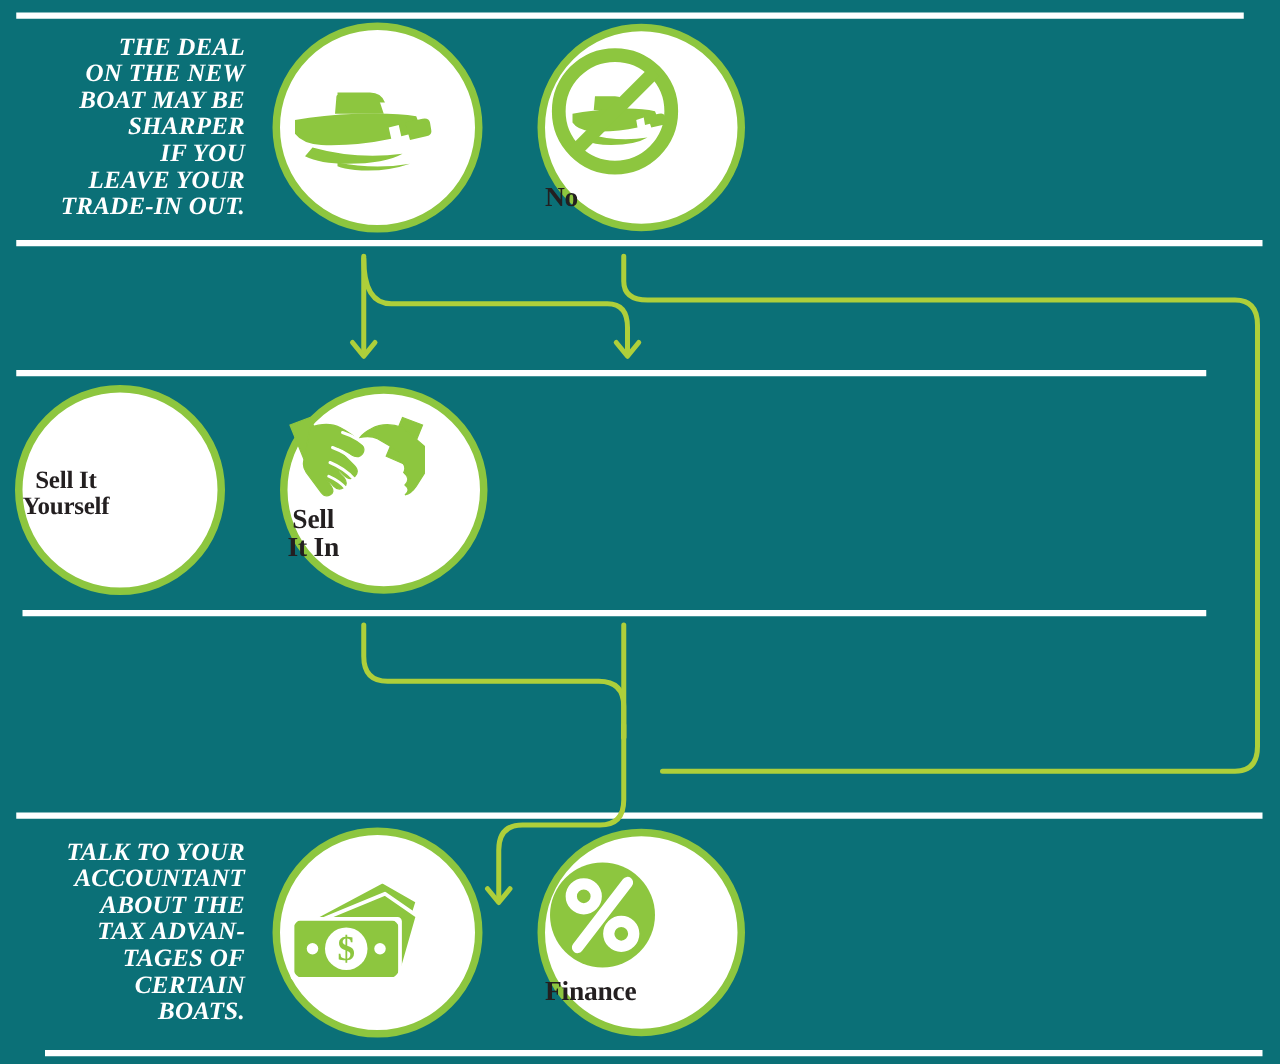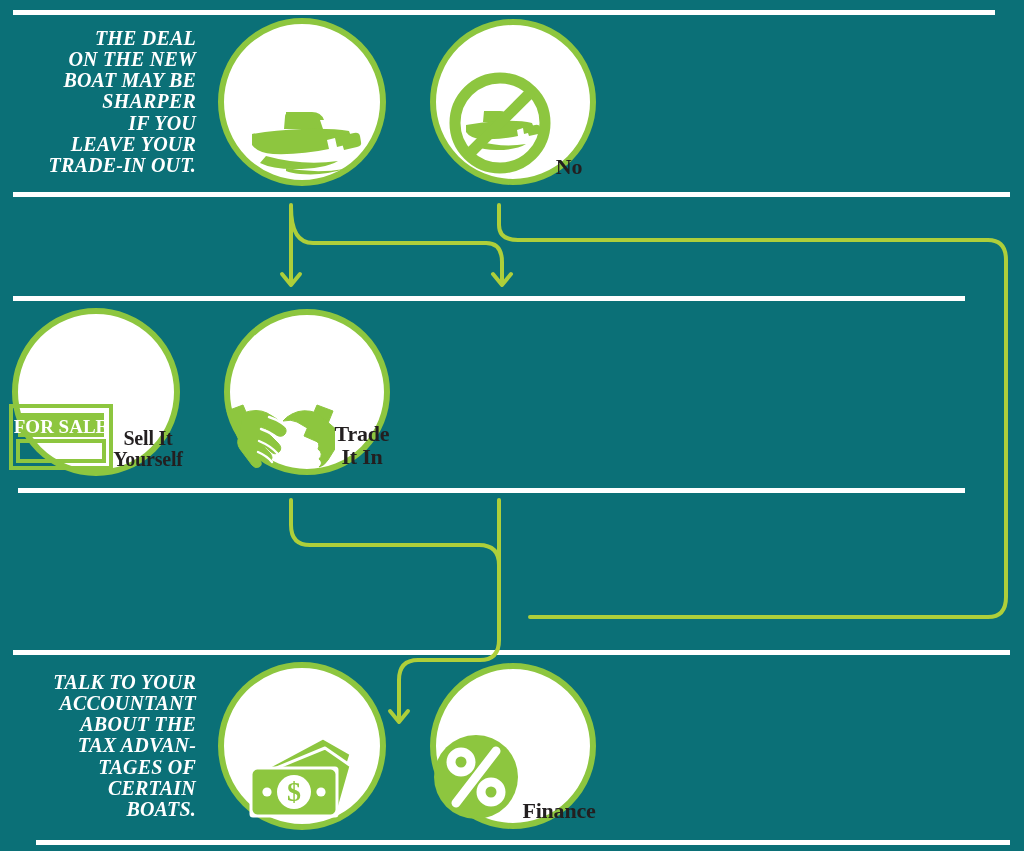--- a/index.html
+++ b/index.html
@@ -39,22 +39,22 @@
   .cap-3{font-size:20px;}
 
   
   .node{
     position:relative;
     border-radius:50%;
     background:#ffffff;
     border:6px solid #8dc63f;
     box-sizing:border-box;
     display:flex;
-    flex-direction:row;
-    align-items:flex-end;
+    flex-direction:column;
+    align-items:flex-start;
     justify-content:center;
   }
   .node .art{display:flex;align-items:center;justify-content:center;}
   .node .node-label{
     font-family:"Liberation Serif", serif;
     font-weight:bold;
     color:#231f20;
     text-align:center;
     line-height:1.04;
     white-space:pre-line;
@@ -160,28 +160,20 @@
         </svg>
       </span>
       <span class="node-label lbl-md" style="margin-top:2px;">No</span>
     </div>
   </div>
 
   <div class="row" style="top:312px;height:160px;">
     <div class="spacer-a"></div>
 
     <div class="node n-sell">
-      <span class="art" style="margin-top:-4px;">
-        <svg width="104" height="66" viewBox="0 0 104 66">
-          <rect x="2" y="2" width="100" height="62" fill="none" stroke="#8dc63f" stroke-width="4"></rect>
-          <rect x="9" y="9" width="86" height="24" fill="#8dc63f"></rect>
-          <rect x="9" y="37" width="86" height="20" fill="none" stroke="#8dc63f" stroke-width="4"></rect>
-          <text x="52" y="29" text-anchor="middle" fill="#ffffff" font-family="'Liberation Serif', serif" font-size="19" font-weight="bold">FOR SALE</text>
-        </svg>
-      </span>
       <span class="node-label lbl-sm" style="margin-top:6px;">Sell It
 Yourself</span>
     </div>
 
     <div class="spacer-b"></div>
 
     <div class="node n-trade">
       <span class="art" style="margin-top:-2px;">
         <svg width="110" height="66" viewBox="0 0 110 66">
           <g fill="#8dc63f" stroke="#8dc63f" stroke-width="1">
@@ -200,21 +192,21 @@
           </g>
 
           <g stroke="#ffffff" stroke-width="2.4" fill="none" stroke-linecap="round">
             <path d="M44 14 q13 4 22 14"></path>
             <path d="M36 26 q14 5 23 15"></path>
             <path d="M34 38 q12 5 19 13"></path>
             <path d="M33 49 q9 4 14 10"></path>
           </g>
         </svg>
       </span>
-      <span class="node-label lbl-md" style="margin-top:6px;">Trade
+      <span class="node-label lbl-md" style="margin-top:6px;">Sell
 It In</span>
     </div>
   </div>
 
   <div class="row" style="top:662px;height:168px;">
     <div class="caption cap-3">TALK TO YOUR
 ACCOUNTANT
 ABOUT THE
 TAX ADVAN-
 TAGES OF

